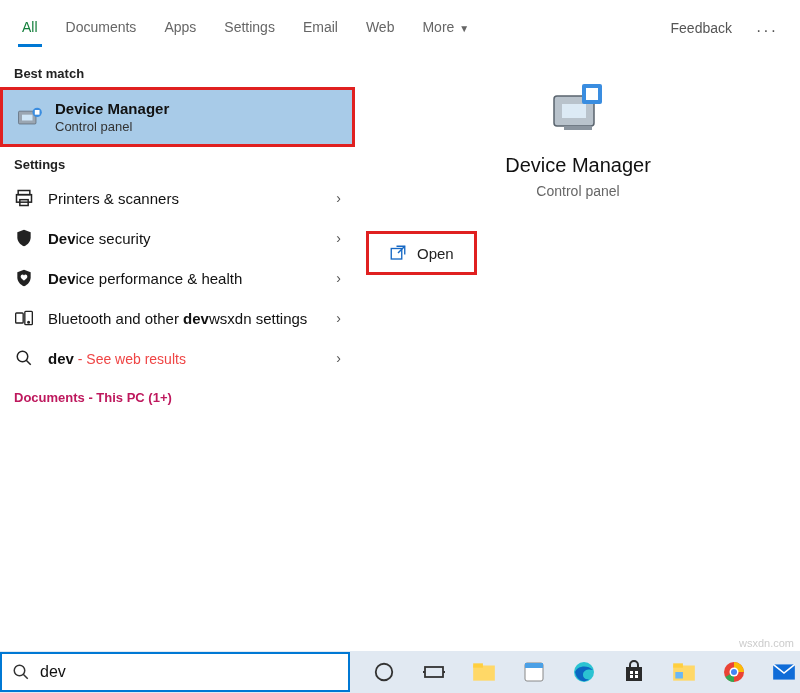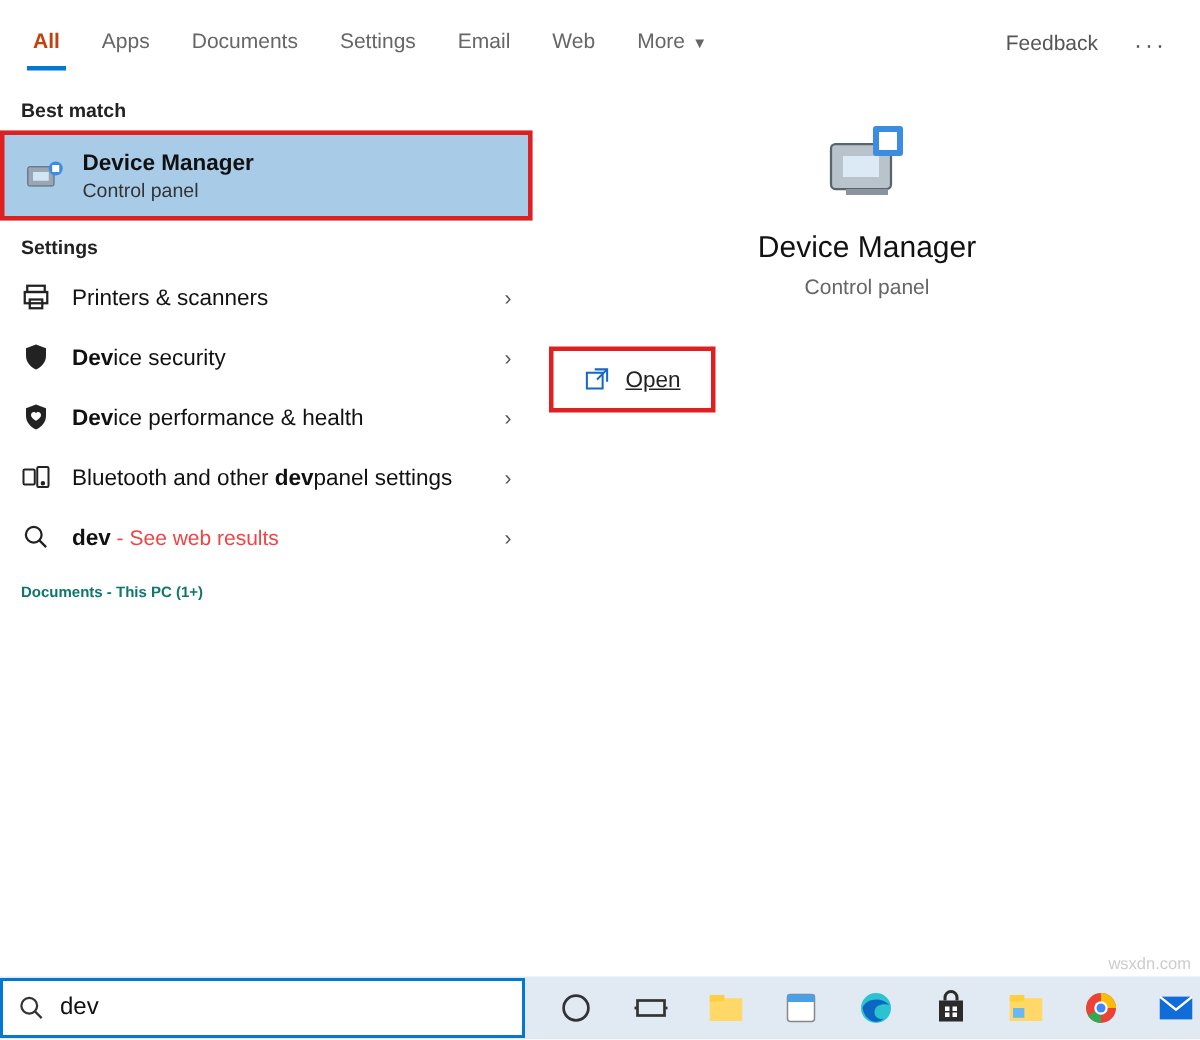--- a/index.html
+++ b/index.html
@@ -1,20 +1,20 @@
 <!DOCTYPE html>
 <html><head>
 <meta charset="utf-8">
 <style>
   * { box-sizing: border-box; margin: 0; padding: 0; font-family: "Segoe UI", Arial, sans-serif; }
   body { width: 800px; height: 693px; background: #fff; overflow: hidden; position: relative; }
 
   .tabs { display: flex; align-items: center; padding: 8px 8px 0 8px; gap: 0; border-bottom: 1px solid transparent; height: 48px; }
   .tab { padding: 10px 14px 12px; font-size: 14px; color: #666; cursor: pointer; position: relative; }
-  .tab.active { color: #c2410c; font-weight: 700; }
+  .tab.active { color: #15803d; font-weight: 400; }
   .tab.active::after { content: ""; position: absolute; left: 10px; right: 10px; bottom: 0; height: 3px; background: #0078d4; }
   .tab .chev { font-size: 10px; margin-left: 2px; }
   .tabs-spacer { flex: 1; }
   .tabs-right { display: flex; align-items: flex-end; gap: 12px; padding-right: 8px; }
   .feedback { font-size: 14px; color: #555; padding: 8px 6px; cursor: pointer; }
   .more-dots { font-size: 16px; color: #555; letter-spacing: 2px; cursor: pointer; padding: 4px 6px; }
 
   .content { display: flex; height: calc(100% - 48px - 42px); }
   .left { width: 355px; padding-top: 8px; }
   .right { flex: 1; border-left: 1px solid transparent; padding: 0; }
@@ -26,45 +26,45 @@
   .bm-text .title { font-size: 15px; font-weight: 600; color: #111; }
   .bm-text .sub { font-size: 13px; color: #333; margin-top: 2px; }
 
   .row { display: flex; align-items: center; padding: 10px 14px; cursor: pointer; gap: 14px; }
   .row .icon { width: 20px; height: 20px; display:flex; align-items:center; justify-content:center; color:#222; }
   .row .label { flex: 1; font-size: 15px; color: #111; }
   .row .label b { font-weight: 700; }
   .row .label .hint { color: #ef4444; font-size: 14px; }
   .row .chev-r { color: #555; font-size: 14px; }
 
-  .docs-label { font-size: 10px; font-weight: 600; color: #0f766e; padding: 12px 14px; }
+  .docs-label { font-size: 13px; font-weight: 600; color: #be185d; padding: 12px 14px; }
 
   .preview { text-align: center; padding: 28px 10px 10px; }
   .preview-icon { margin: 0 auto 14px; width: 64px; height: 64px; display:flex; align-items:center; justify-content:center; }
   .preview-title { font-size: 20px; color: #111; margin-bottom: 6px; }
   .preview-sub { font-size: 14px; color: #666; margin-bottom: 22px; }
 
-  .open-btn { display: inline-flex; align-items: center; gap: 10px; padding: 10px 20px; border: 3px solid #e02020; font-size: 15px; color: #222; cursor: pointer; margin-left: 10px; text-decoration: underline; }
+  .open-btn { display: inline-flex; align-items: center; gap: 10px; padding: 10px 20px; border: 3px solid #e02020; font-size: 15px; color: #222; cursor: pointer; margin-left: 10px; }
   .open-btn svg { width: 18px; height: 18px; }
 
   .taskbar { position: absolute; left: 0; right: 0; bottom: 0; height: 42px; background: #e1e9f2; display: flex; align-items: center; }
   .searchbox { width: 350px; height: 40px; border: 2px solid #0078d4; background: #fff; display: flex; align-items: center; padding: 0 10px; gap: 10px; }
   .searchbox svg { width: 18px; height: 18px; }
   .searchbox input { border: none; outline: none; font-size: 16px; flex: 1; color: #111; }
   .tb-icons { display: flex; align-items: center; gap: 22px; padding-left: 20px; }
   .tb-i { width: 28px; height: 28px; display:flex; align-items:center; justify-content:center; }
   .watermark { position:absolute; right:6px; bottom:44px; font-size:11px; color:#ccc; }
 </style>
 </head>
 <body>
 
 <div class="tabs">
   <div class="tab active">All</div>
+  <div class="tab">Documents</div>
   <div class="tab">Apps</div>
-  <div class="tab">Documents</div>
   <div class="tab">Settings</div>
   <div class="tab">Email</div>
   <div class="tab">Web</div>
   <div class="tab"><span>More</span><span class="chev"> ▼</span></div>
   <div class="tabs-spacer"></div>
   <div class="tabs-right">
     <div class="feedback">Feedback</div>
     <div class="more-dots">···</div>
   </div>
 </div>
@@ -125,21 +125,21 @@
     </div>
 
     <div class="row">
       <div class="icon">
           <svg viewBox="0 0 24 24" width="20" height="20" fill="none" stroke="#222" stroke-width="1.6">
             <rect x="2" y="6" width="9" height="12" rx="1"></rect>
             <rect x="13" y="4" width="9" height="16" rx="1"></rect>
             <circle cx="17.5" cy="17" r="1" fill="#222"></circle>
           </svg>
         </div>
-      <div class="label"><span>Bluetooth and other </span><b>dev</b><span>panel settings</span></div>
+      <div class="label"><span>Bluetooth and other </span><b>dev</b><span>wsxdn settings</span></div>
       <div class="chev-r">›</div>
     </div>
 
 
     <div class="row">
       <div class="icon">
           <svg viewBox="0 0 24 24" width="18" height="18" fill="none" stroke="#222" stroke-width="2">
             <circle cx="10" cy="10" r="7"></circle>
             <line x1="15" y1="15" x2="21" y2="21"></line>
           </svg>

